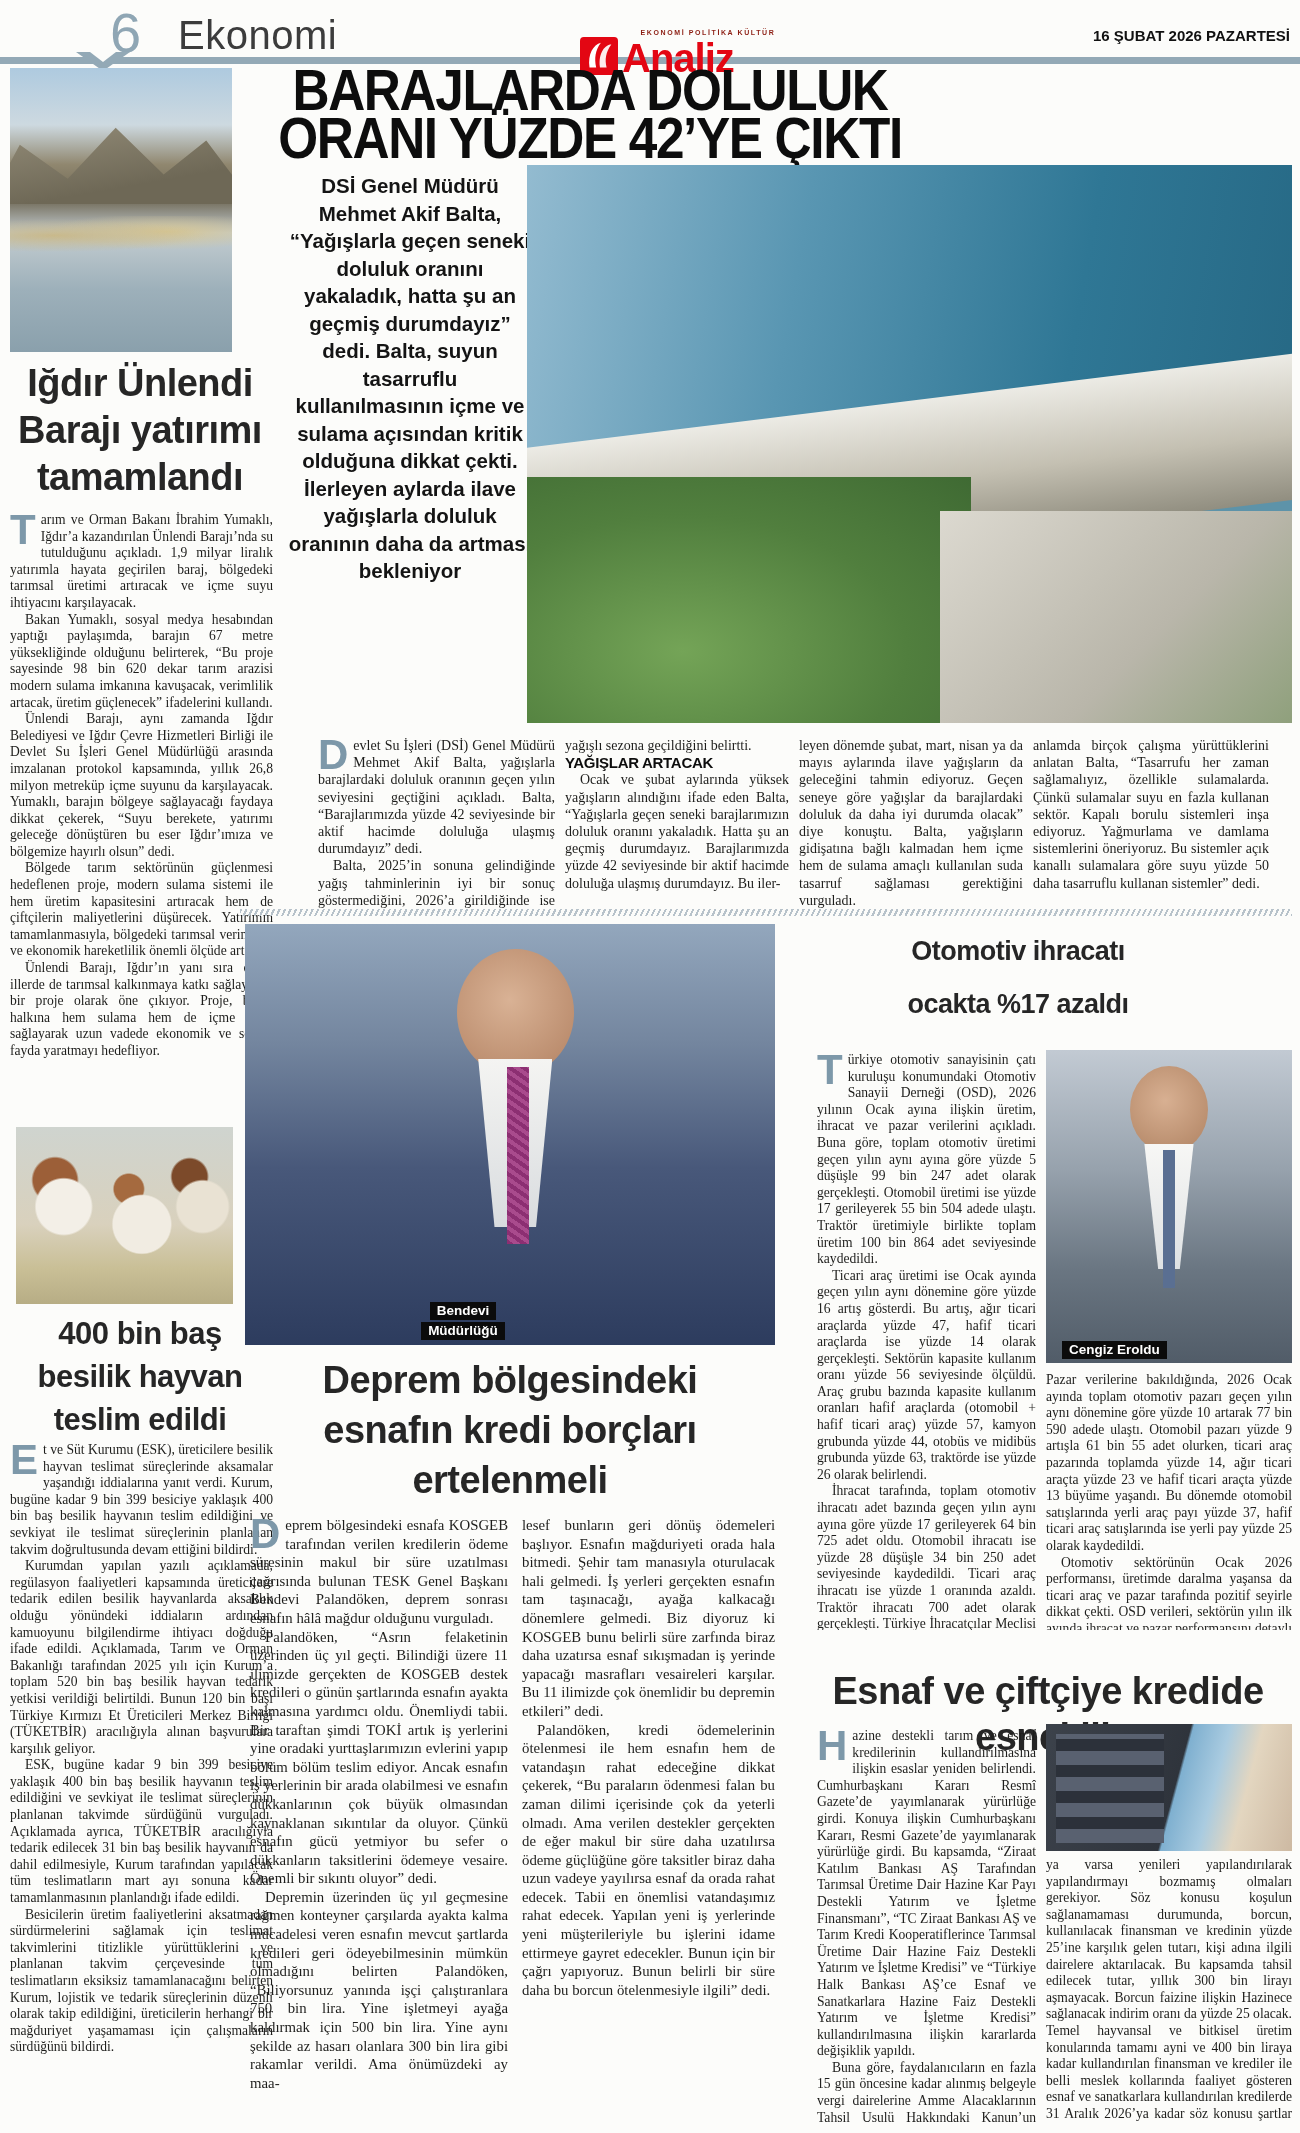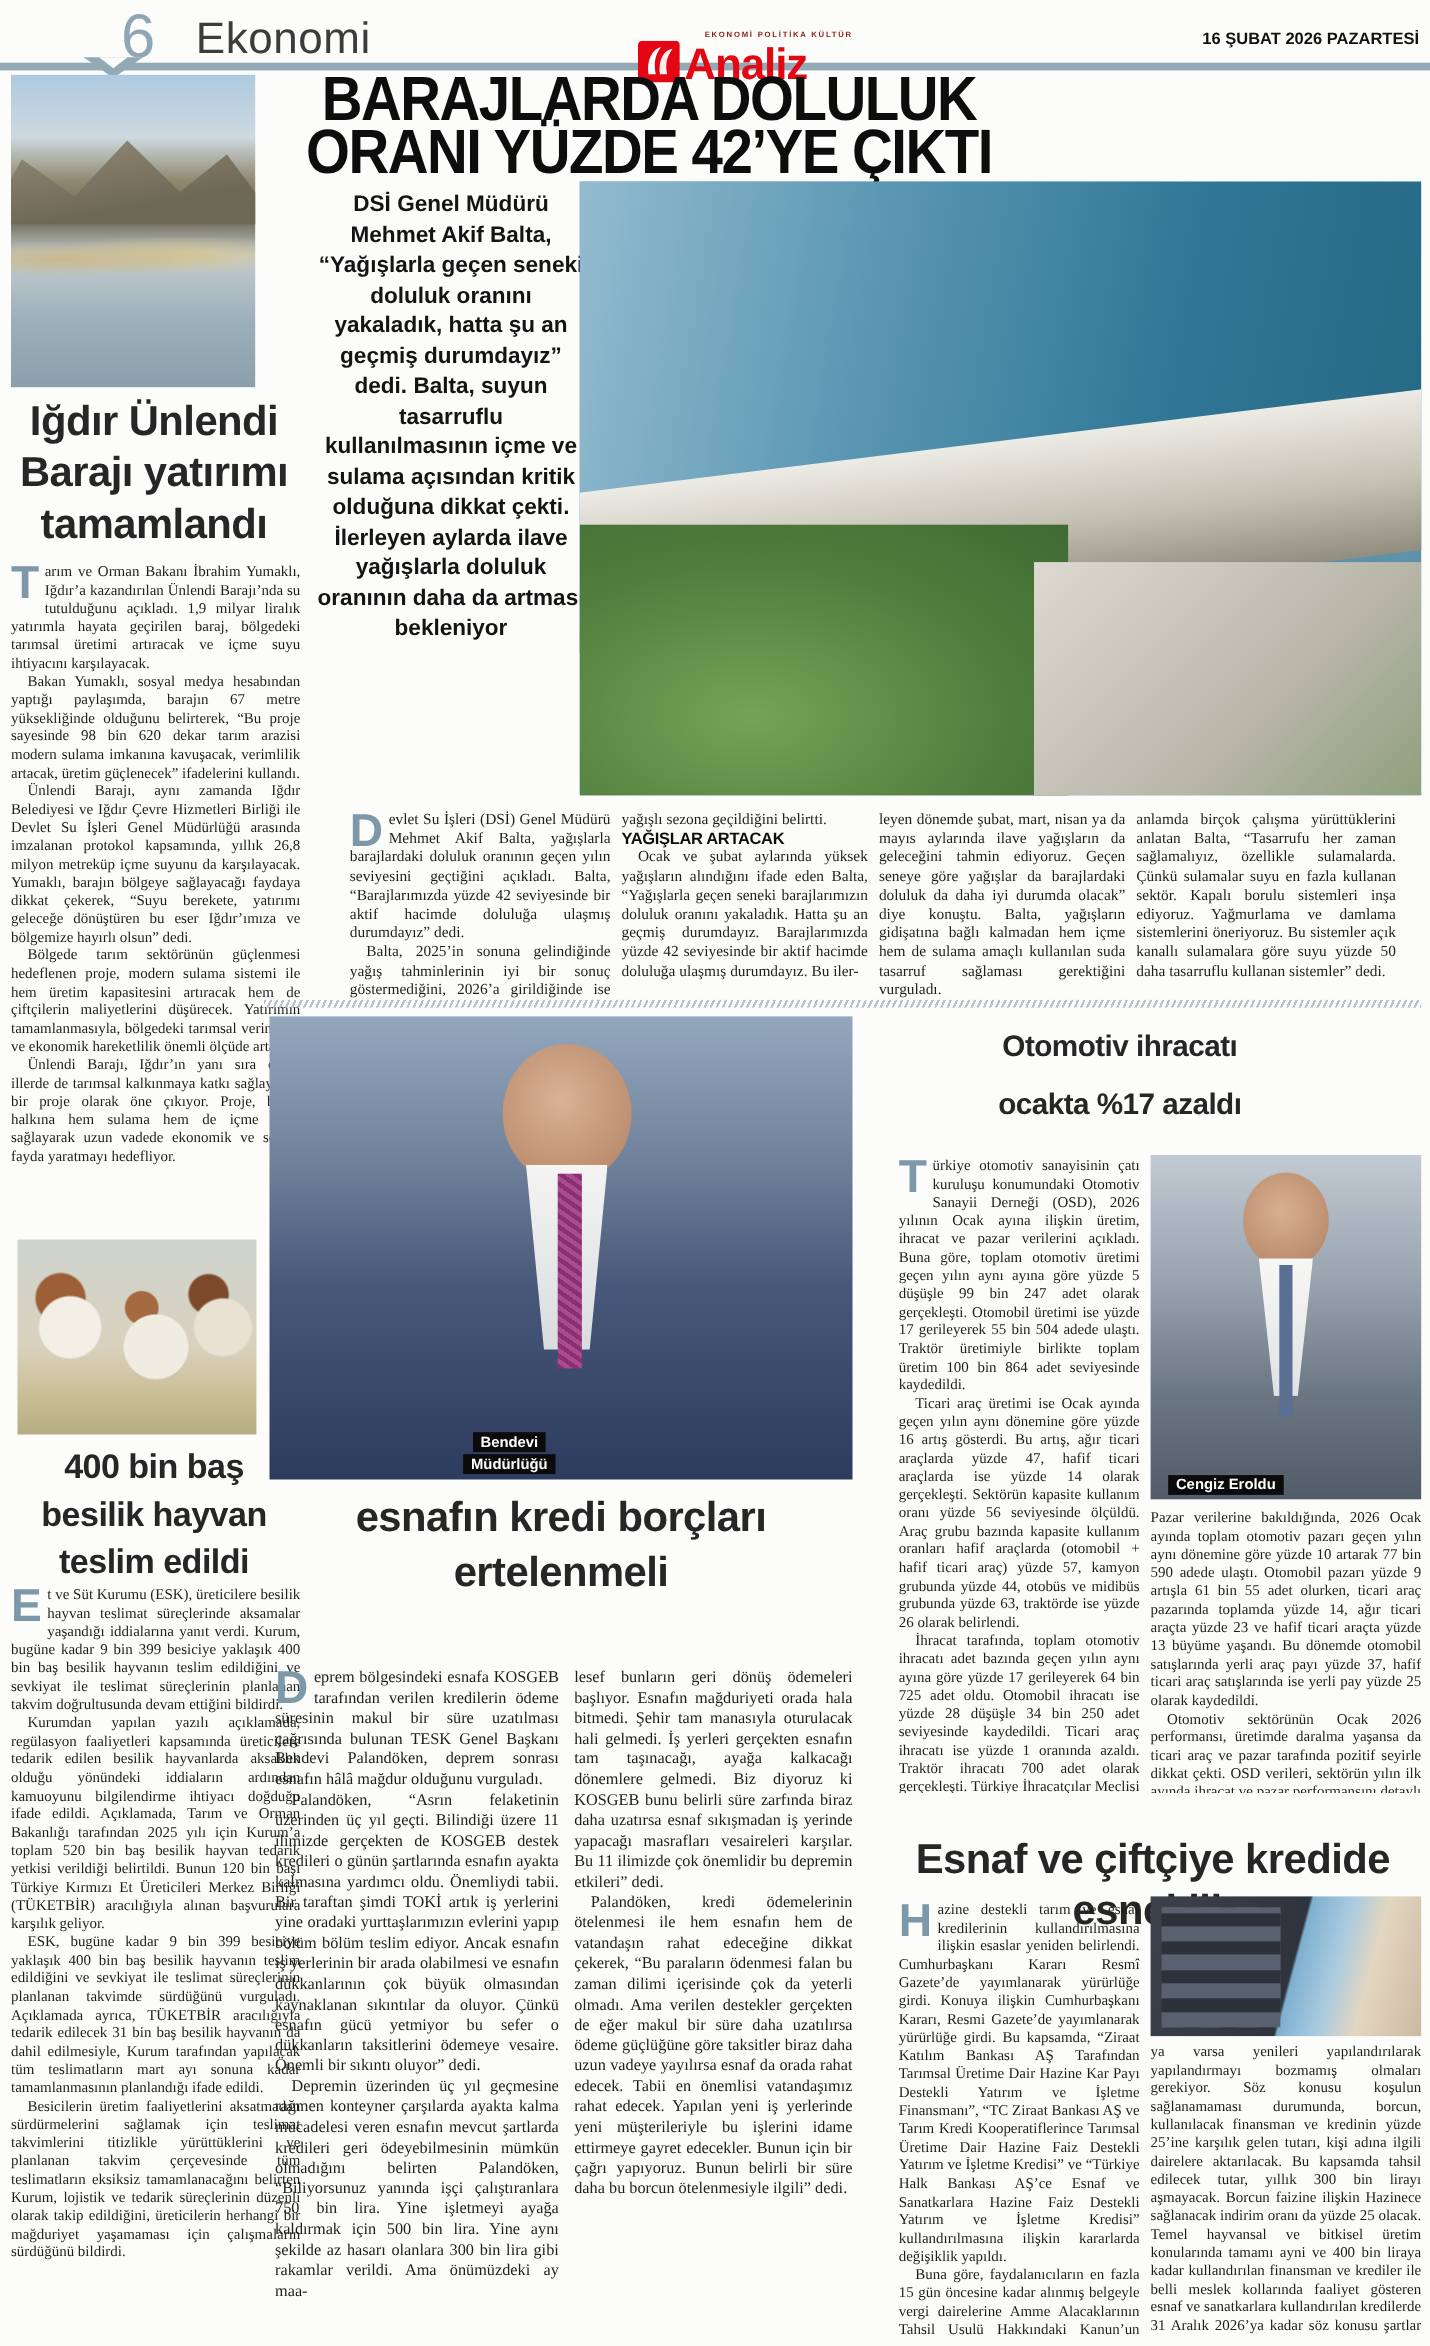--- a/index.html
+++ b/index.html
@@ -198,20 +198,21 @@
   <div class="photo" id="pal-photo">
     <div class="fill face"></div>
     <div class="fill shirt"></div>
     <div class="fill tie"></div>
   </div>
   <div class="caption" id="pal-cap">
     <span>Bendevi</span><br>
     <span>Müdürlüğü</span>
   </div>
   <div class="art-title" id="deprem-title">
+    <div>Deprem bölgesindeki</div>
     <div>esnafın kredi borçları</div>
     <div>ertelenmeli</div>
   </div>
   <div class="col b15" style="left:250px;top:1516px;width:258px;height:607px;">
     <p class="first"><span class="dropcap">D</span><span>eprem bölgesindeki esnafa KOSGEB tarafından verilen kredilerin ödeme süresinin makul bir süre uzatılması çağrısında bulunan TESK Genel Başkanı Bendevi Palandöken, deprem sonrası esnafın hâlâ mağdur olduğunu vurguladı.</span></p>
     <p>Palandöken, “Asrın felaketinin üzerinden üç yıl geçti. Bilindiği üzere 11 ilimizde gerçekten de KOSGEB destek kredileri o günün şartlarında esnafın ayakta kalmasına yardımcı oldu. Önemliydi tabii. Bir taraftan şimdi TOKİ artık iş yerlerini yine oradaki yurttaşlarımızın evlerini yapıp bölüm bölüm teslim ediyor. Ancak esnafın iş yerlerinin bir arada olabilmesi ve esnafın dükkanlarının çok büyük olmasından kaynaklanan sıkıntılar da oluyor. Çünkü esnafın gücü yetmiyor bu sefer o dükkanların taksitlerini ödemeye vesaire. Önemli bir sıkıntı oluyor” dedi.</p>
     <p>Depremin üzerinden üç yıl geçmesine rağmen konteyner çarşılarda ayakta kalma mücadelesi veren esnafın mevcut şartlarda kredileri geri ödeyebilmesinin mümkün olmadığını belirten Palandöken, “Biliyorsunuz yanında işçi çalıştıranlara 750 bin lira. Yine işletmeyi ayağa kaldırmak için 500 bin lira. Yine aynı şekilde az hasarı olanlara 300 bin lira gibi rakamlar verildi. Ama önümüzdeki ay maa-</p>
   </div>
   <div class="col b15" style="left:522px;top:1516px;width:253px;height:607px;">
     <p class="first">lesef bunların geri dönüş ödemeleri başlıyor. Esnafın mağduriyeti orada hala bitmedi. Şehir tam manasıyla oturulacak hali gelmedi. İş yerleri gerçekten esnafın tam taşınacağı, ayağa kalkacağı dönemlere gelmedi. Biz diyoruz ki KOSGEB bunu belirli süre zarfında biraz daha uzatırsa esnaf sıkışmadan iş yerinde yapacağı masrafları vesaireleri karşılar. Bu 11 ilimizde çok önemlidir bu depremin etkileri” dedi.</p>

